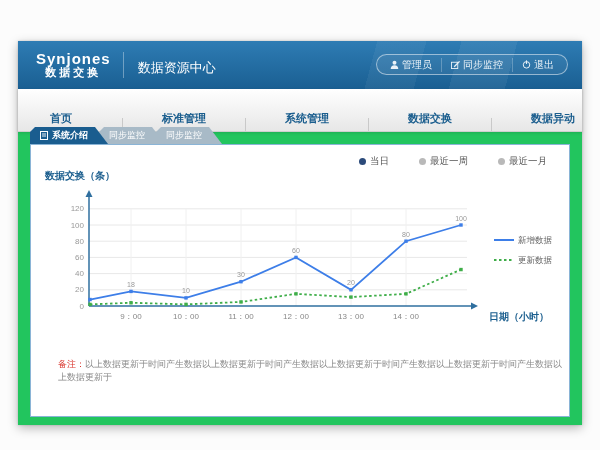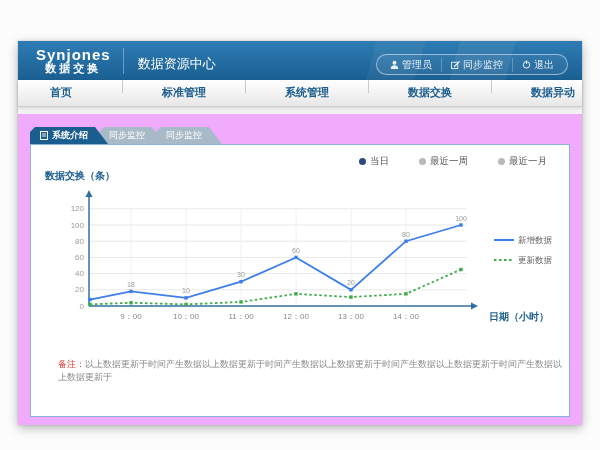--- a/index.html
+++ b/index.html
@@ -3,49 +3,49 @@
 <meta charset="utf-8">
 <style>
   * { margin:0; padding:0; box-sizing:border-box; }
   html,body { width:600px; height:450px; overflow:hidden; background:#fcfcfc;
               font-family:"Liberation Sans", sans-serif; }
 
   .window { position:absolute; left:18px; top:41px; width:564px; height:384px;
             background:#f1f1f1; box-shadow:0 3px 10px rgba(0,0,0,.28), 0 0 2px rgba(0,0,0,.18); }
 
   
-  .header { position:relative; height:39px; background:linear-gradient(#2e7cb4,#1a5f92);
+  .header { position:relative; height:48px; background:linear-gradient(#2e7cb4,#1a5f92);
             display:flex; align-items:center; padding:0 12px; overflow:hidden; }
   .header::after { content:''; position:absolute; right:0; top:0; bottom:0; width:60%;
             background:linear-gradient(105deg, transparent 38%, rgba(255,255,255,.05) 38%,
             rgba(255,255,255,.05) 52%, transparent 52%, transparent 62%,
             rgba(255,255,255,.06) 62%, rgba(255,255,255,.06) 78%, transparent 78%); pointer-events:none; }
   .logo { text-align:center; color:#fff; line-height:1.05; padding:0 10px 0 6px; }
   .logo .l1 { font-size:15px; font-weight:bold; letter-spacing:1px; }
   .logo .l2 { font-size:11px; font-weight:bold; letter-spacing:3px; }
   .hdr-divider { width:1px; height:26px; background:rgba(255,255,255,.35); margin:0 2px; }
   .app-title { color:#fff; font-size:13px; margin-left:12px; margin-top:6px; }
   .user-pill { position:absolute; right:14px; top:13px; height:21px; display:flex; align-items:center;
             border:1px solid rgba(255,255,255,.5); border-radius:11px; background:rgba(255,255,255,.06);
             padding:4px 4px; z-index:2; }
   .user-item { display:flex; align-items:center; gap:3px; color:#eaf2f8; font-size:10px;
             padding:0 9px; cursor:pointer; white-space:nowrap; }
   .user-item + .user-item { border-left:1px solid rgba(255,255,255,.25); }
   .user-item svg { display:block; }
 
   
-  .nav { height:27px; background:linear-gradient(#ffffff,#e7e7e7); border-bottom:1px solid #cfcfcf;
-         display:flex; align-items:flex-start; padding-left:14px; box-shadow:0 1px 3px rgba(0,0,0,.12);
+  .nav { height:43px; background:linear-gradient(#ffffff,#e7e7e7); border-bottom:1px solid #cfcfcf;
+         display:flex; align-items:flex-end; padding-left:14px; box-shadow:0 1px 3px rgba(0,0,0,.12);
          position:relative; z-index:1;gap:32px; }
   .nav-item { width:64px; text-align:center; font-size:11px; font-weight:bold; color:#1b5e8e;
          cursor:pointer; line-height:25px; }
   .nav-sep { width:1px; height:13px; background:#c9c9c9; }
 
   
-  .content { position:absolute; top:73px; bottom:0; left:0; right:0; background:#f0abfc; }
+  .content { position:absolute; top:73px; bottom:0; left:0; right:0; background:#22c55e; }
   .tabs { position:absolute; left:12px; top:13px; display:flex; height:17px; }
   .tab { height:17px; line-height:17px; font-size:9px; color:#fff; cursor:pointer;
          padding:0 20px 0 10px; clip-path:polygon(0 100%, 0 5px, 5px 0, calc(100% - 13px) 0, 100% 100%);
          background:#a8bac7; display:flex; align-items:center; gap:4px; white-space:nowrap; }
   .tab.active { background:#1a5d8f; font-weight:bold; z-index:3; position:relative; }
   .tab.i1 { margin-left:-9px; z-index:2; position:relative; }
   .tab.i2 { margin-left:-9px; z-index:1; position:relative; }
 
   
   .panel { position:absolute; left:12px; right:12px; top:30px; height:273px;

